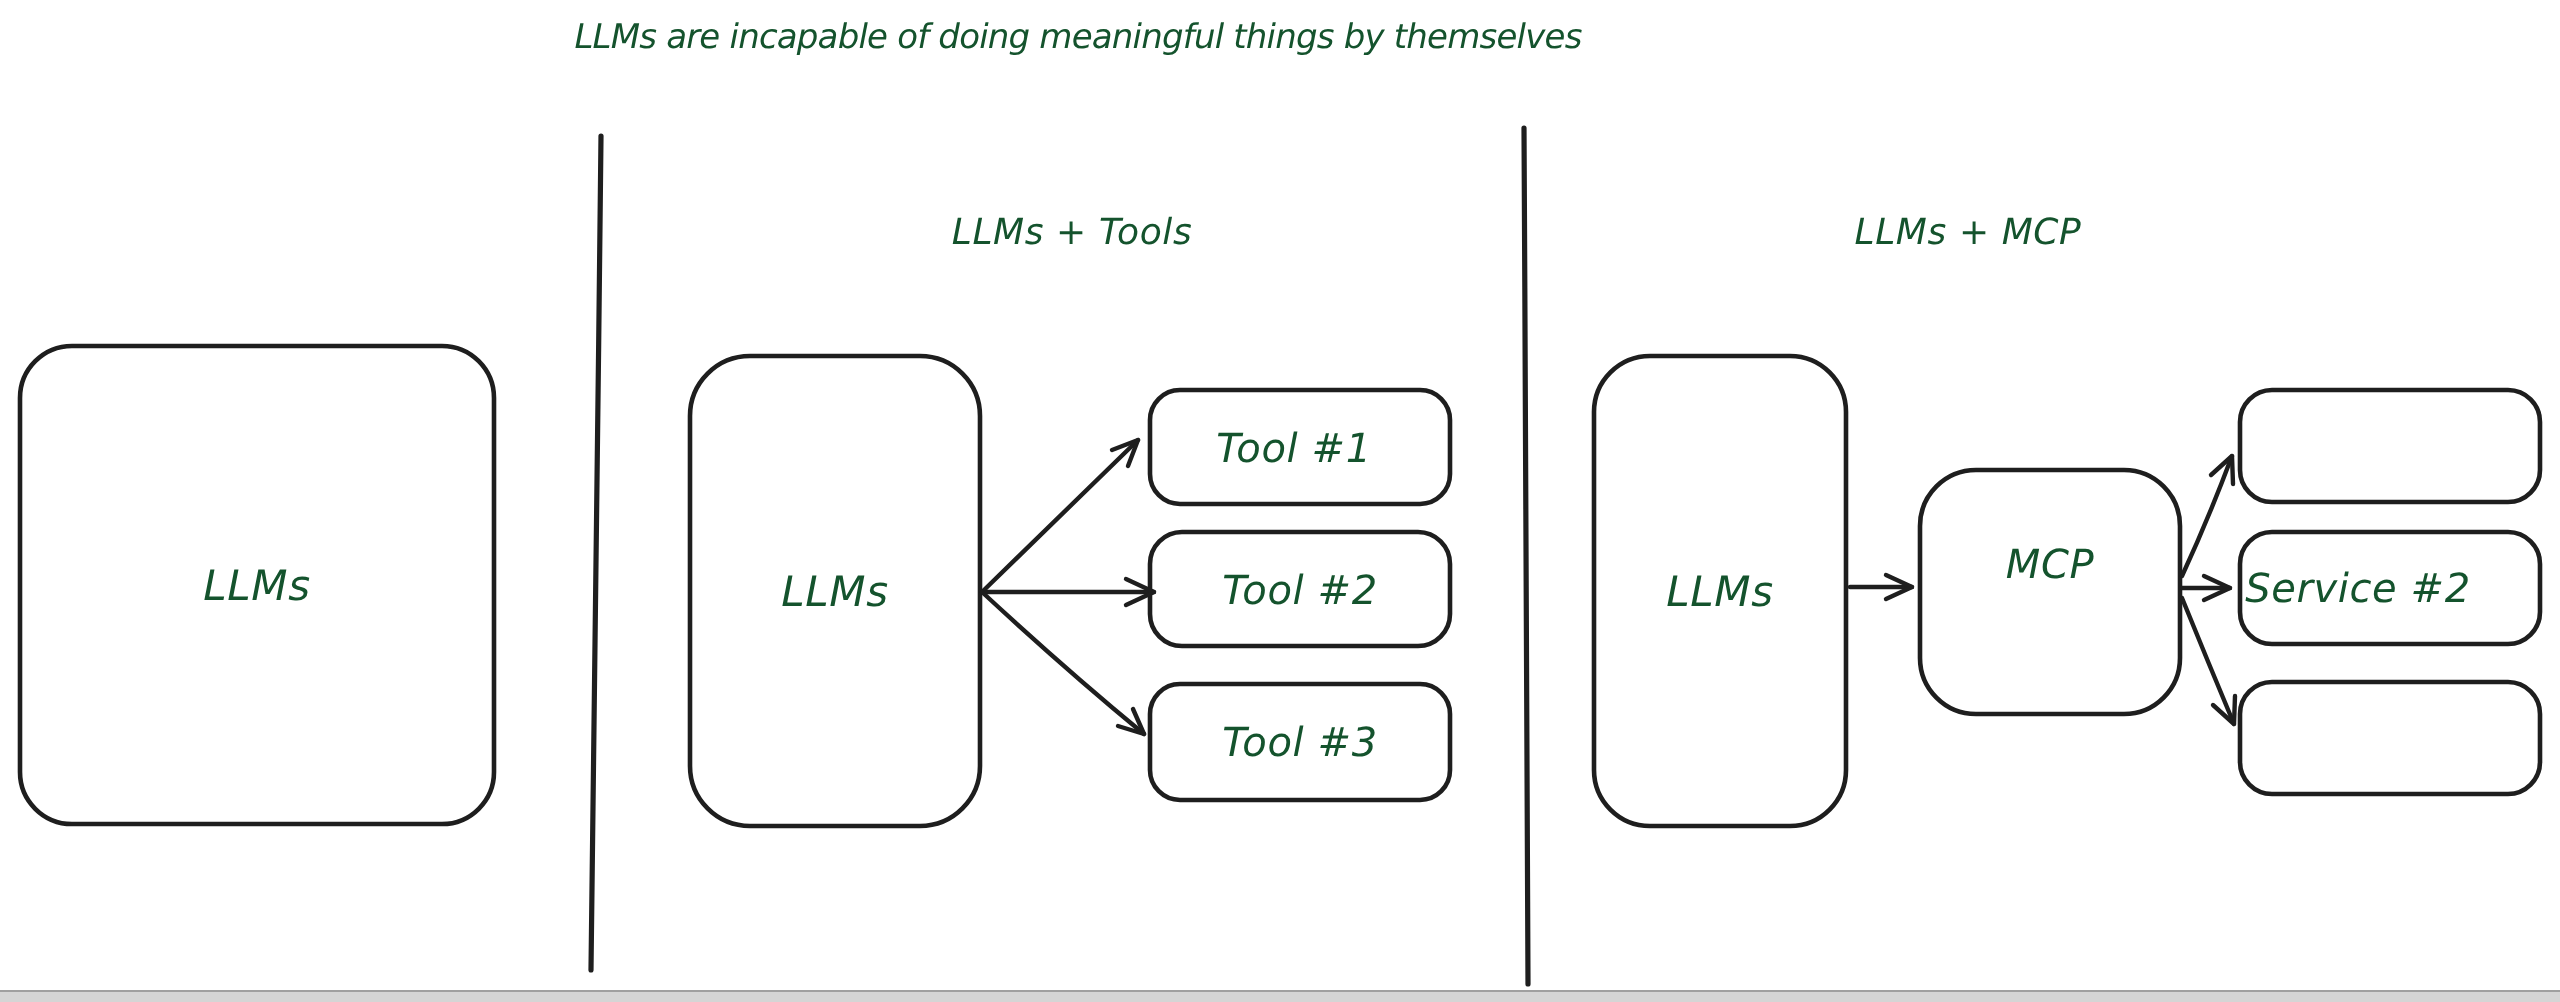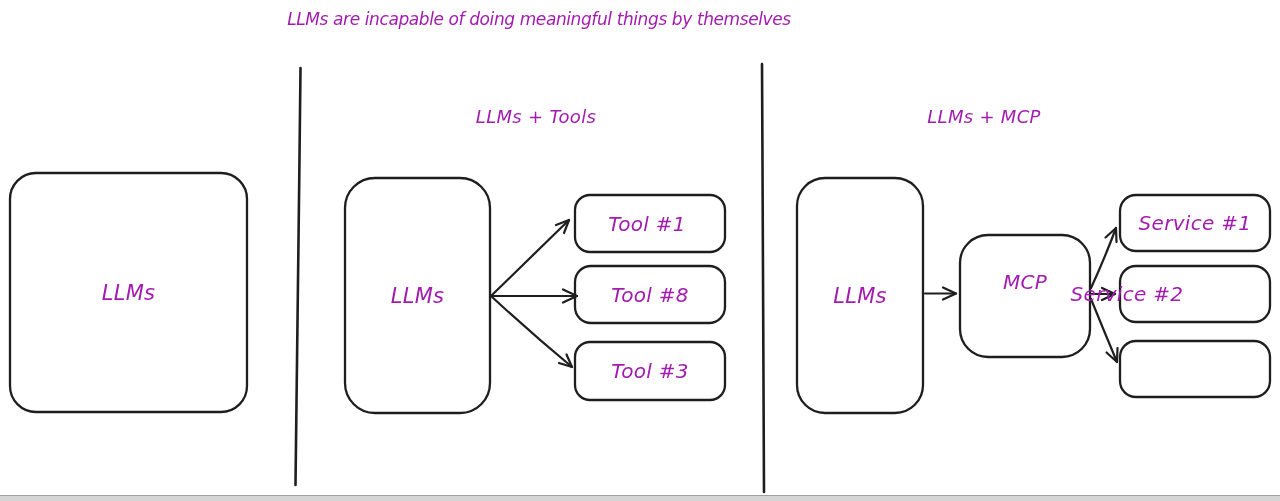--- a/index.html
+++ b/index.html
@@ -3,37 +3,37 @@
 <meta charset="utf-8">
 <style>
   html,body{margin:0;padding:0;background:#ffffff;}
   .canvas{
     position:relative;width:1280px;height:501px;background:#ffffff;overflow:hidden;
     font-family:"DejaVu Sans","Liberation Sans",sans-serif;color:#1e1e1e;
   }
   .layer{position:absolute;left:0;top:0;}
   .lbl{
     position:absolute;display:flex;align-items:center;justify-content:center;
-    font-style:italic;color:#a21caf;white-space:nowrap;letter-spacing:0.3px;
+    font-style:italic;color:#14532d;white-space:nowrap;letter-spacing:0.3px;
   }
   .title{top:6px;left:259px;width:560px;height:26px;font-size:17px;letter-spacing:-0.4px;}
   .heading{font-size:18px;height:26px;}
   .heading-1{top:103px;left:0px;width:232px;}
   .heading-2{top:103px;left:396px;width:280px;}
   .heading-3{top:103px;left:844px;width:280px;}
   .node-label{font-size:20px;}
   .llm1{left:10px;top:173px;width:237px;height:239px;font-size:21px;}
   .llm2{left:345px;top:178px;width:145px;height:235px;font-size:21px;}
   .llm3{left:797px;top:178px;width:126px;height:235px;font-size:21px;}
   .mcp{left:960px;top:221px;width:130px;height:122px;}
   .tool1{left:575px;top:195px;width:144px;height:57px;}
   .tool2{left:575px;top:266px;width:150px;height:57px;}
   .tool3{left:575px;top:342px;width:150px;height:58px;text-align:center;}
   .svc1{left:1120px;top:195px;width:150px;height:56px;}
-  .svc2{left:1052px;top:266px;width:150px;height:56px;}
+  .svc2{left:1104px;top:266px;width:150px;height:56px;}
   .svc3{left:1120px;top:341px;width:150px;height:56px;}
   .bottom-bar{
     position:absolute;left:0;bottom:0;width:1280px;height:6px;
     background:#d5d5d5;border-top:1.5px solid #a0a0a0;box-sizing:border-box;
   }
   svg .ink{stroke:#1e1e1e;fill:none;stroke-linecap:round;stroke-linejoin:round;}
   svg .box{stroke-width:2.3;}
   svg .arrow{stroke-width:2.2;}
   svg .divider{stroke-width:2.6;}
 </style>
@@ -93,22 +93,21 @@
 
   <div class="lbl title">LLMs are incapable of doing meaningful things by themselves</div>
 
   <div class="lbl heading heading-2">LLMs + Tools</div>
   <div class="lbl heading heading-3">LLMs + MCP</div>
 
   <div class="lbl llm1">LLMs</div>
 
   <div class="lbl llm2">LLMs</div>
   <div class="lbl node-label tool1">Tool #1</div>
-  <div class="lbl node-label tool2">Tool #8</div>
+  <div class="lbl node-label tool2">Tool #2</div>
   <div class="lbl node-label tool3">Tool #3</div>
 
   <div class="lbl llm3">LLMs</div>
   <div class="lbl node-label mcp">MCP</div>
-  <div class="lbl node-label svc1">Service #1</div>
   <div class="lbl node-label svc2">Service #2</div>
 
   <div class="bottom-bar"></div>
 </div>
 
 </body></html>

